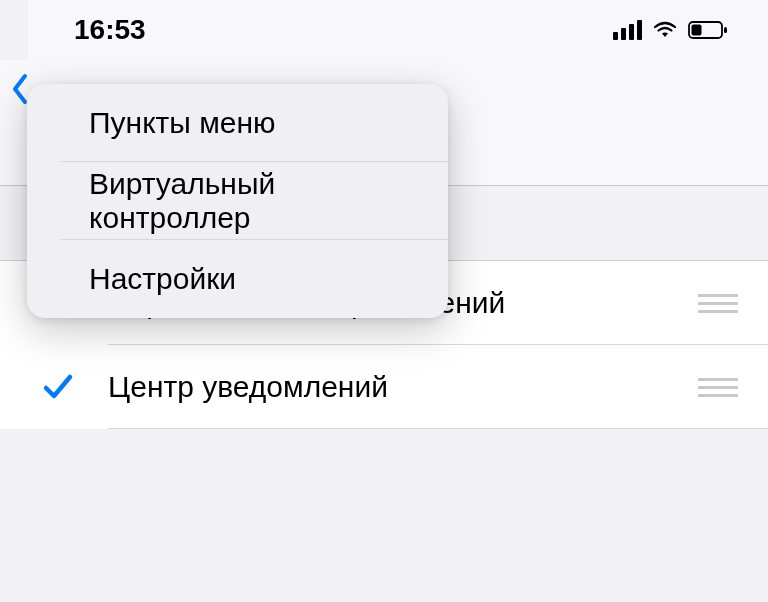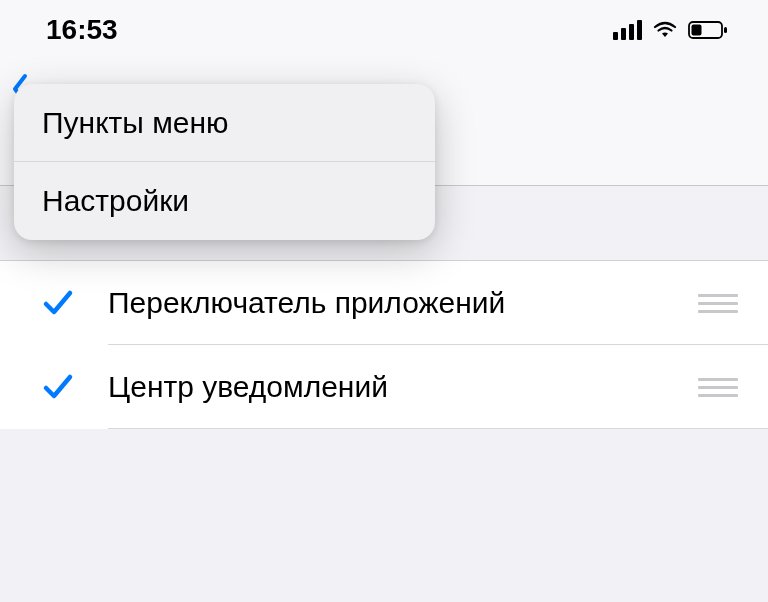--- a/index.html
+++ b/index.html
@@ -16,20 +16,21 @@
       position: relative;
       overflow: hidden;
     }
     .status-bar {
       height: 60px;
       display: flex;
       justify-content: space-between;
       align-items: center;
       padding: 0 40px 0 46px;
       background: #f8f8fa;
+      margin-left: 28px;
     }
     .time {
       font-size: 28px;
       font-weight: 600;
       color: #000;
     }
     .status-icons {
       display: flex;
       align-items: center;
       gap: 10px;
@@ -118,26 +119,27 @@
     }
     .drag-line {
       width: 40px;
       height: 3px;
       background: #c8c8cb;
       border-radius: 1px;
     }
     .popover {
       position: absolute;
       top: 84px;
-      left: 14px;
+      left: 27px;
       width: 421px;
       background: #f0f0f2;
       border-radius: 18px;
       box-shadow: 0 12px 40px rgba(0,0,0,0.22), 0 2px 8px rgba(0,0,0,0.1);
       overflow: hidden;
+      padding-left: 34px;
     }
     .popover-item {
       height: 78px;
       display: flex;
       align-items: center;
       padding: 0 28px;
       font-size: 30px;
       color: #000;
       border-bottom: 1px solid #d8d8db;
     }
@@ -203,15 +205,18 @@
     <div class="drag-line"></div>
     <div class="drag-line"></div>
   </div>
 </div>
 
 <div class="popover">
   <div class="popover-item">
     <span>Пункты меню</span>
   </div>
   <div class="popover-item">
+    <span>Виртуальный контроллер</span>
+  </div>
+  <div class="popover-item">
     <span>Настройки</span>
   </div>
 </div>
 
 </body></html>

